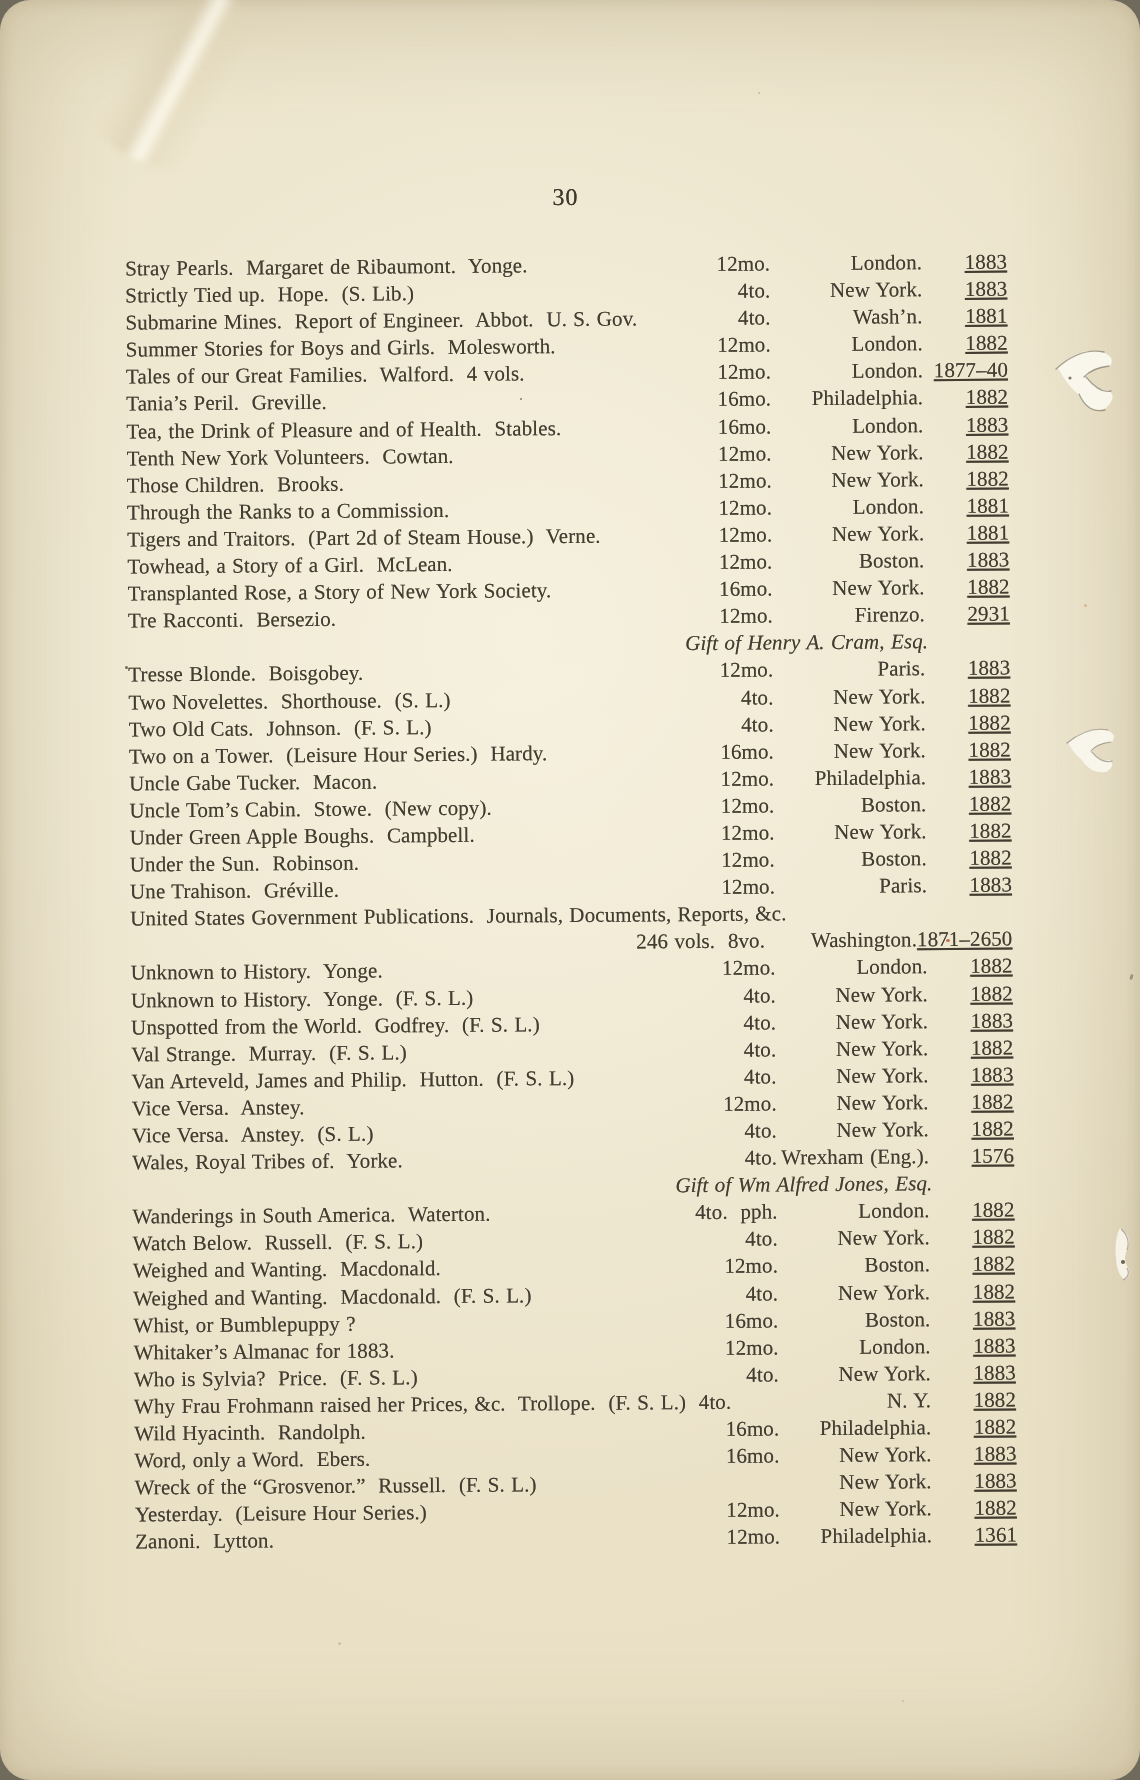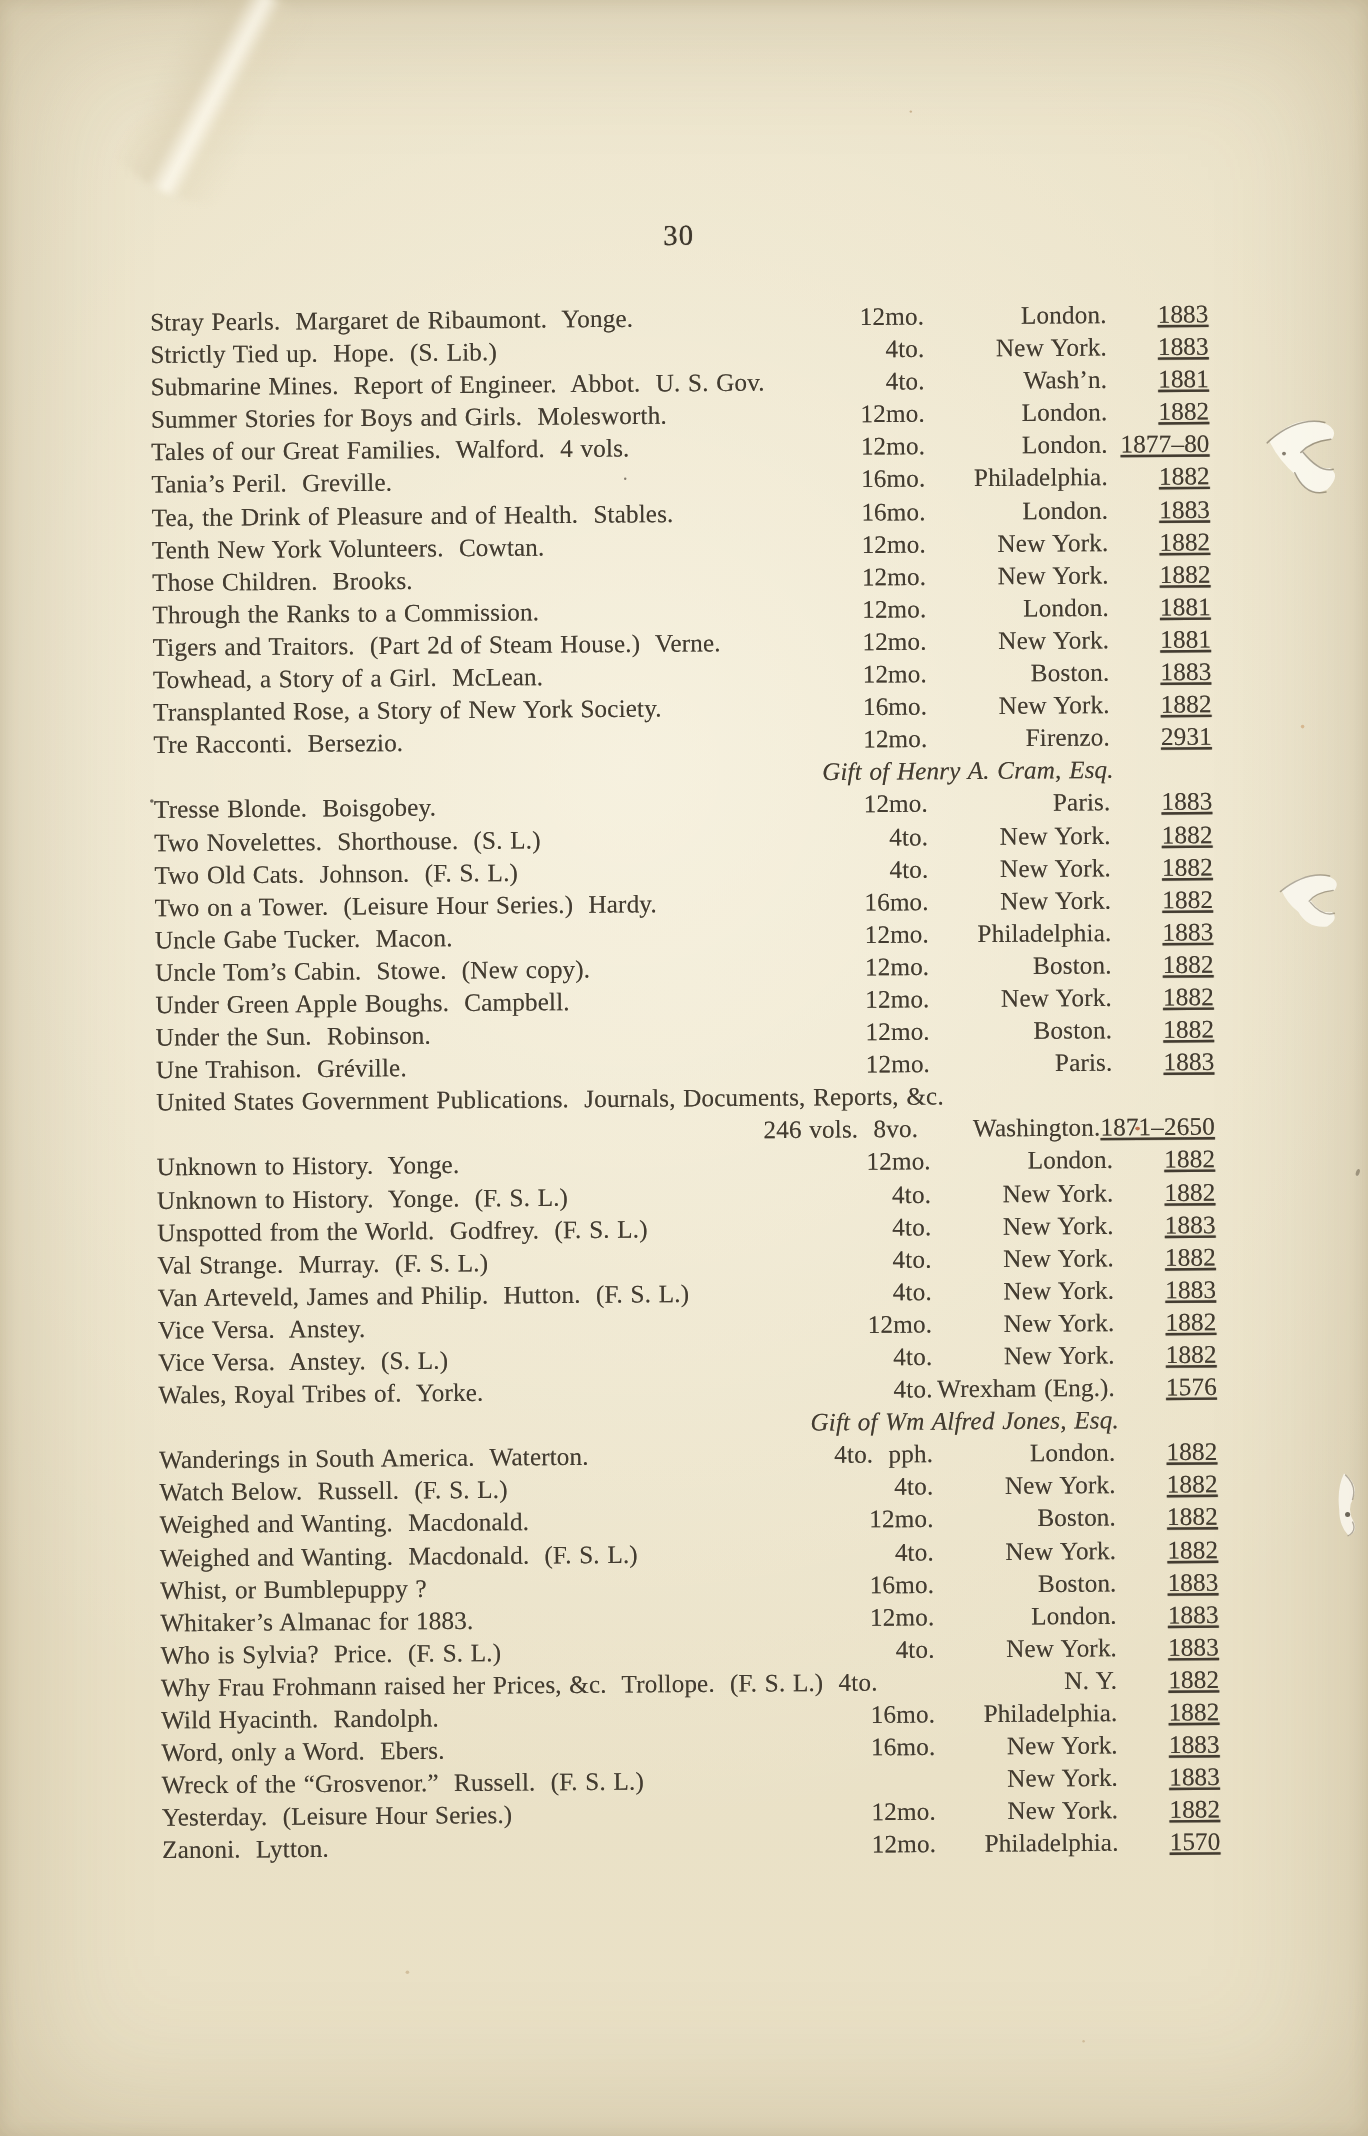--- a/index.html
+++ b/index.html
@@ -5,20 +5,21 @@
   * { margin:0; padding:0; box-sizing:border-box; }
   html,body { width:1140px; }
   body { background:#6f6a5c; font-family:"Liberation Serif","DejaVu Serif",serif; }
 
   .page {
     position:relative; width:1140px; height:1780px; overflow:hidden;
     background:
       radial-gradient(ellipse 120% 80% at 46% 36%, rgba(255,252,240,0.55), rgba(255,252,240,0) 62%),
       radial-gradient(ellipse 150% 115% at 50% 46%, #ece4cb 0%, #e9e0c5 52%, #e2d7b8 80%, #d4c8a2 100%);
     box-shadow: inset 0 0 110px 18px rgba(125,100,58,0.22), inset 0 0 16px rgba(110,88,50,0.18);
+    border-radius: 31px;
   }
 
   .content {
     position:absolute; inset:0;
     transform:rotate(-0.45deg);
     color:#433c31;
   }
 
   .page-number {
     position:absolute; top:184px; left:130px; width:882px;
@@ -114,21 +115,21 @@
         <div class="row">
           <span class="c-title">Summer Stories for Boys and Girls.  Molesworth.</span>
           <span class="c-fmt">12mo.</span>
           <span class="c-place">London.</span>
           <span class="c-year">1882</span>
         </div>
         <div class="row">
           <span class="c-title">Tales of our Great Families.  Walford.  4 vols.</span>
           <span class="c-fmt">12mo.</span>
           <span class="c-place">London.</span>
-          <span class="c-year">1877–80</span>
+          <span class="c-year">1877–40</span>
         </div>
         <div class="row">
           <span class="c-title">Tania’s Peril.  Greville.</span>
           <span class="c-fmt">16mo.</span>
           <span class="c-place">Philadelphia.</span>
           <span class="c-year">1882</span>
         </div>
         <div class="row">
           <span class="c-title">Tea, the Drink of Pleasure and of Health.  Stables.</span>
           <span class="c-fmt">16mo.</span>
@@ -362,17 +363,17 @@
         <div class="row">
           <span class="c-title">Yesterday.  (Leisure Hour Series.)</span>
           <span class="c-fmt">12mo.</span>
           <span class="c-place">New York.</span>
           <span class="c-year">1882</span>
         </div>
         <div class="row">
           <span class="c-title">Zanoni.  Lytton.</span>
           <span class="c-fmt">12mo.</span>
           <span class="c-place">Philadelphia.</span>
-          <span class="c-year">1570</span>
+          <span class="c-year">1361</span>
         </div>
       </div>
   </div>
 </div>
 
 </body></html>

